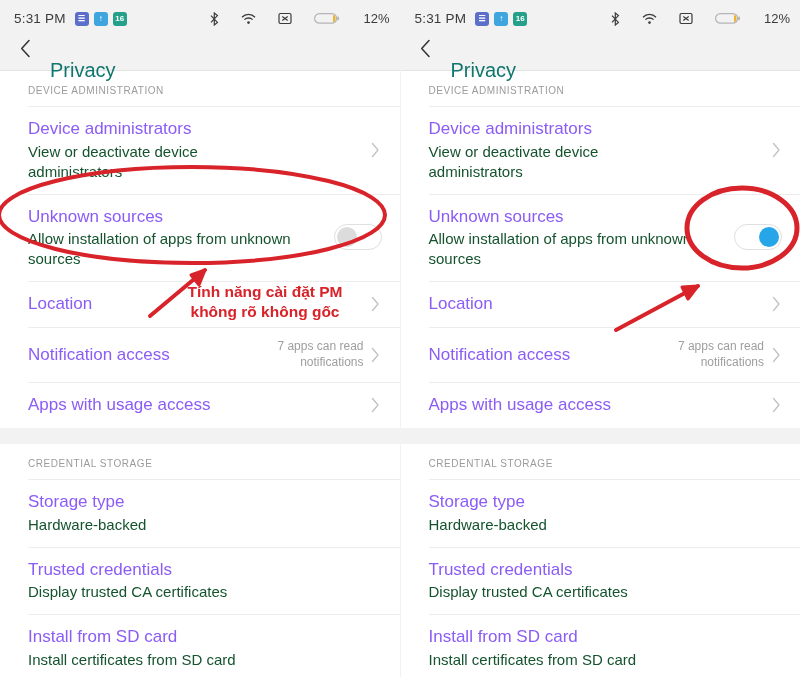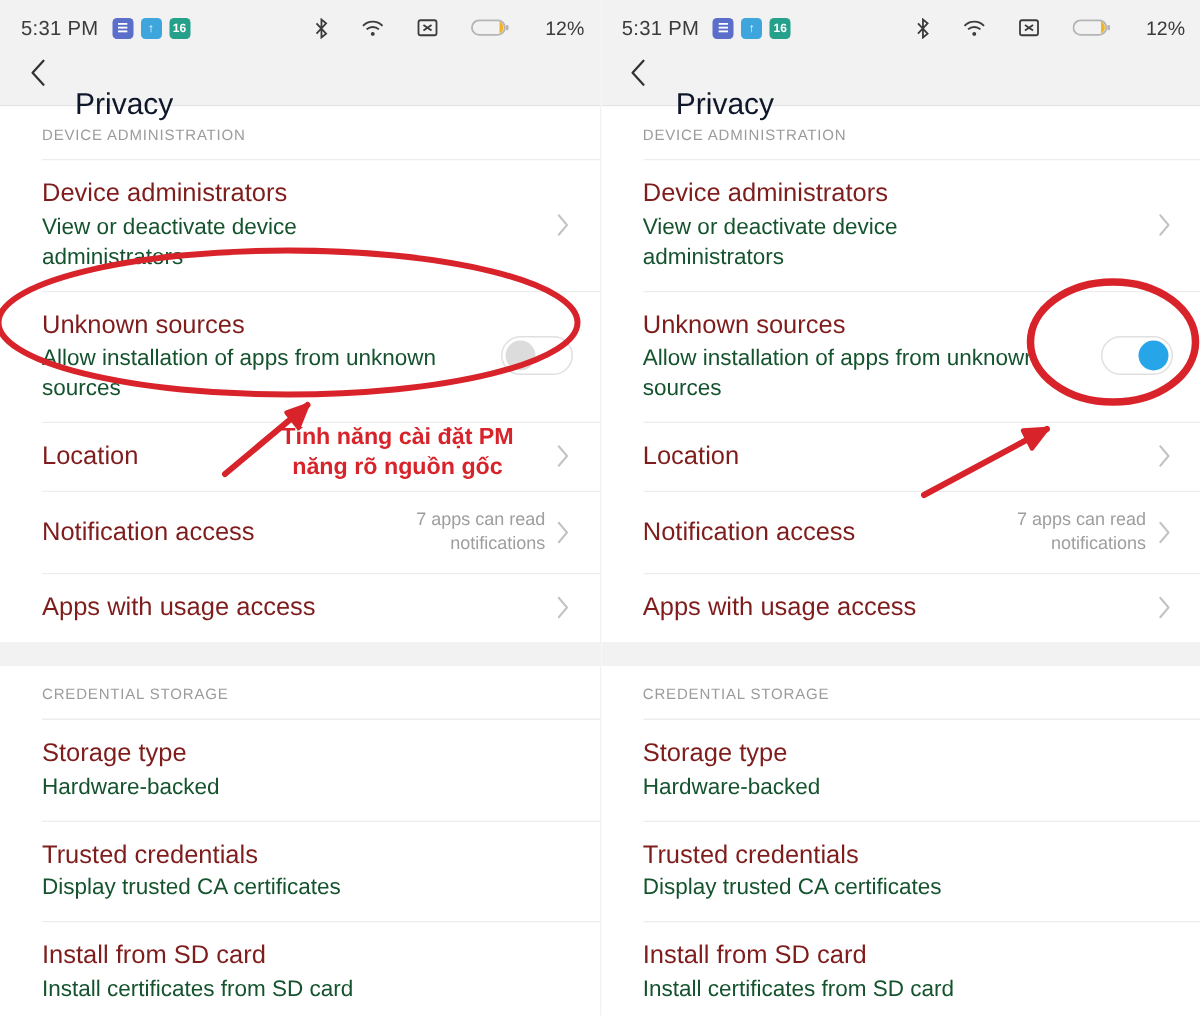--- a/index.html
+++ b/index.html
@@ -85,21 +85,21 @@
   .back-icon {
     width: 22px;
     height: 22px;
     display: flex;
     align-items: center;
     justify-content: center;
     cursor: pointer;
   }
   .page-title {
     font-size: 20px;
-    color: #0f172a;
+    color: #0f766e;
     margin-left: 14px;
     font-weight: 400;
     margin-top: 44px;
   }
   .titlebar-rule {
     height: 1px;
     background: #e3e3e3;
   }
 
   
@@ -120,21 +120,21 @@
     display: flex;
     align-items: center;
     padding: 11px 18px 12px 28px;
     box-sizing: border-box;
     background: #ffffff;
     min-height: 42px;
   }
   .row-text { flex: 1; min-width: 0; padding-right: 10px; }
   .row-title {
     font-size: 17px;
-    color: #7f1d1d;
+    color: #8b5cf6;
     line-height: 1.28;
   }
   .row-sub {
     font-size: 15px;
     color: #14532d;
     line-height: 1.33;
     margin-top: 2px;
     max-width: 265px;
   }
   .row-value {
@@ -361,21 +361,21 @@
 
     </div>
 
     <div class="overlay">
       <svg width="400" height="677" viewBox="0 0 400 677">
         <ellipse cx="192" cy="215" rx="193" ry="48" fill="none" stroke="#d8232a" stroke-width="4"></ellipse>
         <path d="M150 316 L205 270" fill="none" stroke="#d8232a" stroke-width="4" stroke-linecap="round"></path>
         <path d="M205 270 L191 275 L199 285 Z" fill="#d8232a" stroke="#d8232a" stroke-width="3" stroke-linejoin="round"></path>
       </svg>
       <div class="anno-text" style="left:160px; top:282px; width:210px;">Tính năng cài đặt PM
-năng rõ nguồn gốc</div>
+không rõ không gốc</div>
     </div>
 
   </div>
 
   <div class="phone right">
 
     <div class="statusbar">
       <div class="clock">5:31 PM</div>
       <div class="appicons">
         <div class="appicon" style="background:#5b6ec9">

